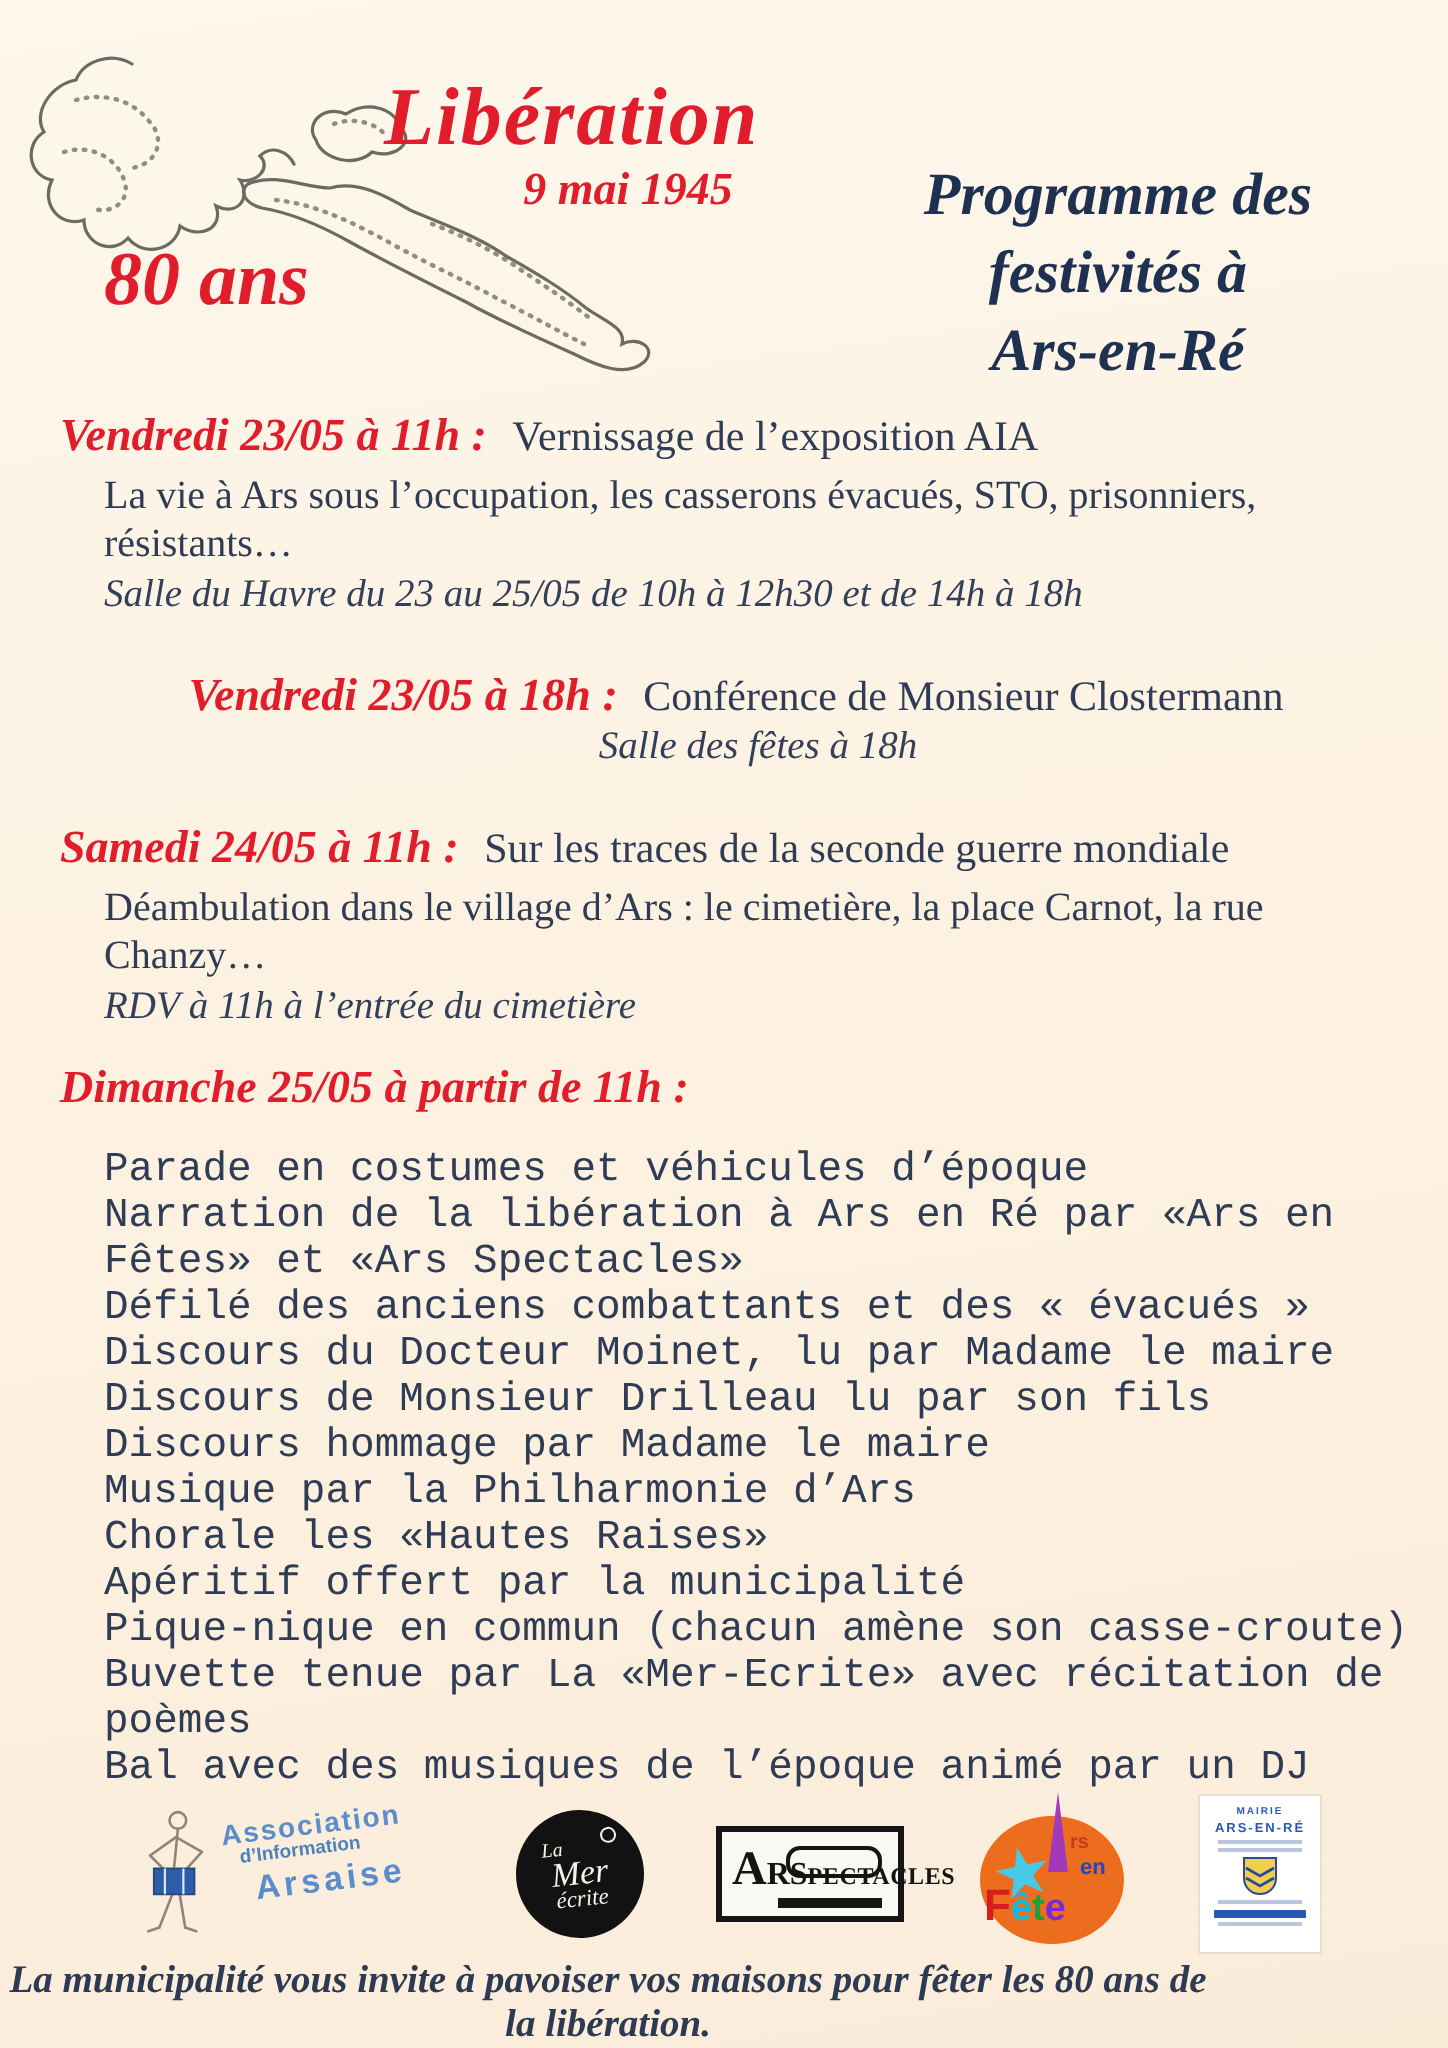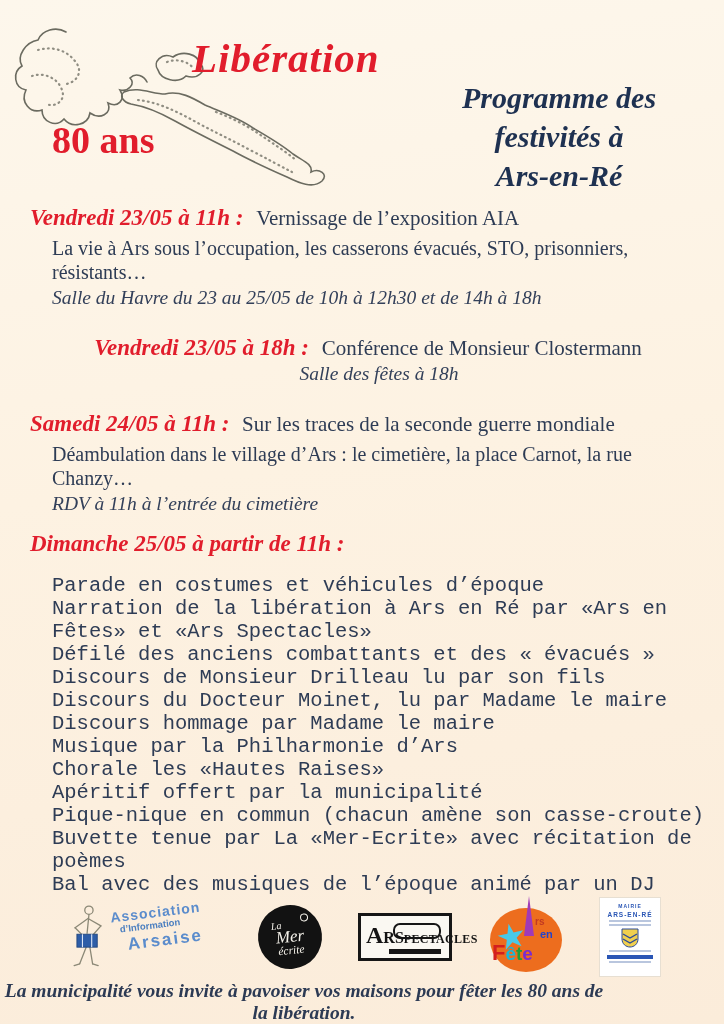--- a/index.html
+++ b/index.html
@@ -10,21 +10,21 @@
     font-family:"Liberation Serif","DejaVu Serif",serif;
     color:#2e3c55;
     overflow:hidden;
   }
   
   .map-svg{position:absolute;left:6px;top:18px;width:330px;height:182px;}
   .map-svg path{fill:none;stroke:#6b6b60;stroke-width:1.6;stroke-linecap:round;}
   .map-svg path.stip{stroke-width:2.2;stroke-dasharray:0.8 4.2;opacity:.75;}
   .lib-title{position:absolute;left:192px;top:34px;font-style:italic;font-weight:700;font-size:41px;color:#e11d2c;letter-spacing:1px;}
   .lib-date{position:absolute;left:238px;top:82px;width:152px;text-align:center;font-style:italic;font-weight:600;font-size:23px;color:#e11d2c;}
-  .years{position:absolute;left:52px;top:118px;font-weight:700;font-size:38px;color:#e11d2c;}
+  .years{position:absolute;left:52px;top:118px;font-style:italic;font-weight:700;font-size:38px;color:#e11d2c;}
   .prog-title{position:absolute;left:408px;top:78px;width:302px;text-align:center;
     font-style:italic;font-weight:700;font-size:30px;line-height:39px;color:#1e3151;}
   
   .content{position:absolute;left:30px;top:206px;width:676px;}
   .sec-head{font-size:23px;line-height:24px;}
   .sec-time{color:#e11d2c;font-style:italic;font-weight:700;}
   .sec-title{color:#2e3c55;font-size:21px;margin-left:7px;}
   .sec-desc{margin:6px 0 0 22px;font-size:20px;line-height:24px;color:#2e3c55;}
   .sec-note{margin:2px 0 0 22px;font-style:italic;font-size:19.5px;line-height:24px;color:#33405a;}
   .sec1{margin-bottom:26px;}
@@ -89,20 +89,21 @@
     <path d="M152 52 C146 44 156 34 167 39 C177 32 192 36 194 46 C202 52 192 62 180 58 C172 66 155 62 152 52 Z"></path>
     <path d="M118 74 C132 68 146 76 159 76 C173 72 187 80 199 87 C215 94 233 100 247 110 C261 118 275 126 287 136 C297 143 307 146 305 154 C313 150 323 156 316 163 C307 171 293 165 281 159 C263 151 245 143 227 133 C207 123 187 113 169 103 C153 94 137 88 125 86 C117 84 113 78 118 74 Z"></path>
     <path class="stip" d="M32 32 C46 28 60 32 68 42 C78 52 72 64 60 66"></path>
     <path class="stip" d="M26 58 C38 54 52 60 56 72 C60 82 50 90 40 86"></path>
     <path class="stip" d="M161 44 C171 40 183 44 187 50"></path>
     <path class="stip" d="M132 82 C152 84 172 94 190 104 C208 114 226 122 244 132 C260 140 274 148 286 154"></path>
     <path class="stip" d="M210 94 C226 100 242 108 256 118 C268 126 280 134 290 142"></path>
   </svg>
 
   <div class="lib-title">Libération</div>
+  <div class="lib-date">9 mai 1945</div>
   <div class="years">80 ans</div>
 
   <div class="prog-title">
     <div>Programme des</div>
     <div>festivités à</div>
     <div>Ars-en-Ré</div>
   </div>
 
   <div class="content">
 
@@ -133,22 +134,22 @@
     </div>
 
     <div class="sec">
       <div class="sec-head">
         <span class="sec-time">Dimanche 25/05 à partir de 11h :</span>
       </div>
       <div class="items">
         <div>Parade en costumes et véhicules d’époque</div>
         <div>Narration de la libération à Ars en Ré par «Ars en Fêtes» et «Ars Spectacles»</div>
         <div>Défilé des anciens combattants et des « évacués »</div>
+        <div>Discours du Docteur Moinet, lu par Madame le maire</div>
         <div>Discours de Monsieur Drilleau lu par son fils</div>
-        <div>Discours du Docteur Moinet, lu par Madame le maire</div>
         <div>Discours hommage par Madame le maire</div>
         <div>Musique par la Philharmonie d’Ars</div>
         <div>Chorale les «Hautes Raises»</div>
         <div>Apéritif offert par la municipalité</div>
         <div>Pique-nique en commun (chacun amène son casse-croute)</div>
         <div>Buvette tenue par La «Mer-Ecrite» avec récitation de poèmes</div>
         <div>Bal avec des musiques de l’époque animé par un DJ</div>
       </div>
     </div>
 

